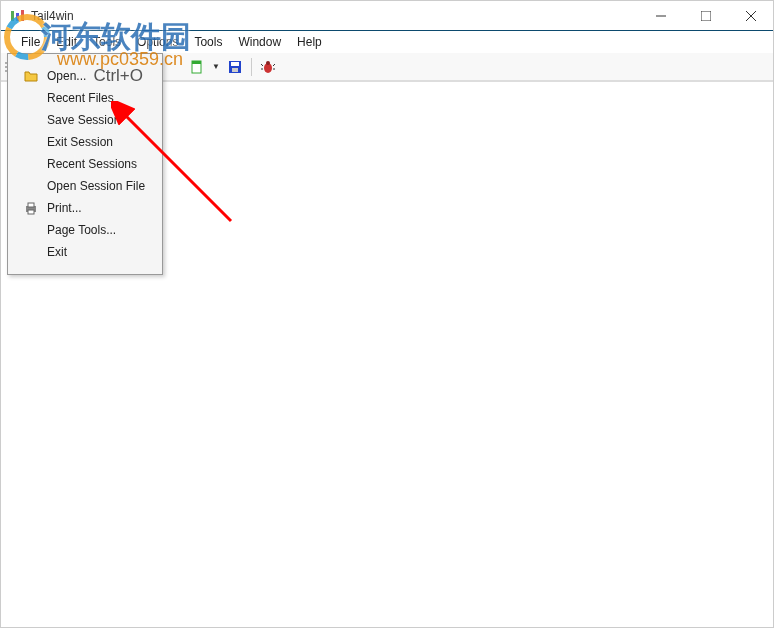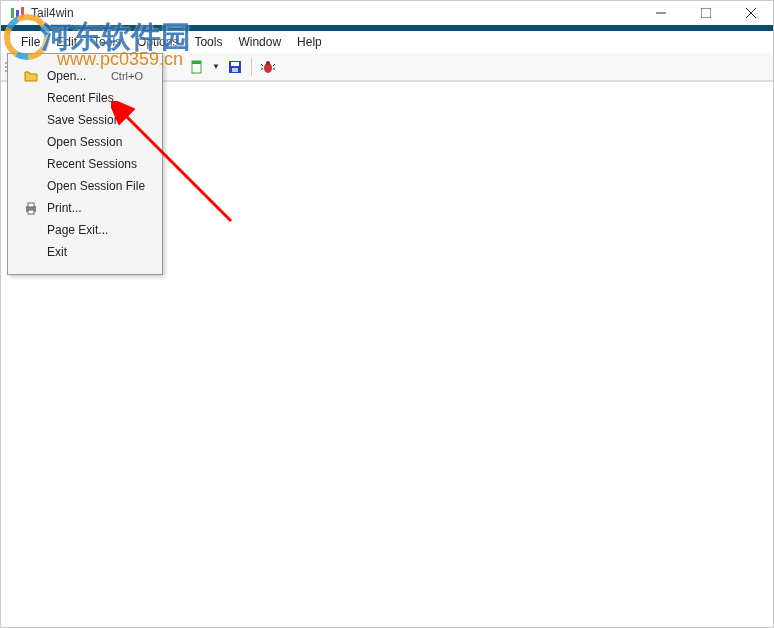--- a/index.html
+++ b/index.html
@@ -1,18 +1,18 @@
 <!DOCTYPE html>
 <html><head>
   <meta charset="utf-8">
   <style>
     * { margin: 0; padding: 0; box-sizing: border-box; font-family: "Segoe UI", Tahoma, sans-serif; }
     body { width: 774px; height: 628px; background: #fff; position: relative; overflow: hidden; border: 1px solid #ccc; }
     
-    .titlebar { height: 30px; background: #fff; display: flex; align-items: center; justify-content: space-between; padding-left: 8px; border-bottom: 6px solid #0c4a6e; }
+    .titlebar { height: 30px; background: #fff; display: flex; align-items: center; justify-content: space-between; padding-left: 8px; border-bottom: 1px solid #0c4a6e; }
     .title-left { display: flex; align-items: center; gap: 6px; }
     .app-icon { width: 16px; height: 16px; display: inline-block; }
     .title-text { font-size: 12px; color: #333; }
     .win-controls { display: flex; }
     .win-btn { width: 45px; height: 30px; display: flex; align-items: center; justify-content: center; font-size: 12px; cursor: pointer; }
     
     .menubar { height: 22px; display: flex; align-items: center; padding-left: 12px; background: #fff; }
     .menu-item { padding: 2px 8px; font-size: 12px; color: #222; cursor: pointer; }
     
     .toolbar { height: 28px; display: flex; align-items: center; padding-left: 4px; gap: 2px; background: #f8f8f8; border-bottom: 1px solid #ddd; }
@@ -21,21 +21,21 @@
     .tb-btn { width: 22px; height: 22px; display: flex; align-items: center; justify-content: center; cursor: pointer; font-size: 14px; }
     .tb-sep { width: 1px; height: 18px; background: #ccc; margin: 0 3px; }
     .tb-dropdown { width: 12px; font-size: 8px; color: #333; cursor: pointer; display: flex; align-items: center; justify-content: center; }
     
     .content { position: absolute; top: 80px; left: 0; right: 0; bottom: 0; background: #fff; border-top: 1px solid #ddd; }
     
     .dropdown-menu { position: absolute; top: 52px; left: 6px; width: 156px; background: #f5f5f5; border: 1px solid #999; box-shadow: 2px 2px 4px rgba(0,0,0,0.2); padding: 11px; z-index: 100; }
     .dd-item { display: flex; align-items: center; height: 22px; font-size: 12px; color: #222; cursor: pointer; }
     .dd-icon-col { width: 24px; display: flex; align-items: center; justify-content: center; }
     .dd-label { flex: 1; padding-left: 4px; }
-    .dd-shortcut { padding-right: 8px; color: #555; font-size: 11px; }
+    .dd-shortcut { padding-right: 8px; color: #555; font-size: 17px; }
     
     .watermark { position: absolute; top: 8px; left: 0; width: 200px; height: 60px; pointer-events: none; z-index: 200; opacity: 0.85; }
     .wm-logo { position: absolute; top: 4px; left: 2px; }
     .wm-text1 { position: absolute; top: 8px; left: 40px; font-size: 30px; font-weight: bold; color: #2b6fb5; font-family: "Microsoft YaHei", sans-serif; text-shadow: 0 0 3px #fff; }
     .wm-text2 { position: absolute; top: 40px; left: 56px; font-size: 18px; color: #d97a00; font-family: Arial; }
     
     .red-arrow { position: absolute; top: 100px; left: 110px; z-index: 150; pointer-events: none; }
   </style>
 </head>
 <body>
@@ -137,21 +137,21 @@
   <div class="dd-item">
     <span class="dd-icon-col"></span>
     <span class="dd-label">Recent Files</span>
   </div>
   <div class="dd-item">
     <span class="dd-icon-col"></span>
     <span class="dd-label">Save Session</span>
   </div>
   <div class="dd-item">
     <span class="dd-icon-col"></span>
-    <span class="dd-label">Open Session</span>
+    <span class="dd-label">Exit Session</span>
   </div>
   <div class="dd-item">
     <span class="dd-icon-col"></span>
     <span class="dd-label">Recent Sessions</span>
   </div>
   <div class="dd-item">
     <span class="dd-icon-col"></span>
     <span class="dd-label">Open Session File</span>
   </div>
   <div class="dd-item">
@@ -159,21 +159,21 @@
       <svg width="16" height="16">
           <rect x="3" y="6" width="10" height="6" fill="#888"></rect>
           <rect x="5" y="3" width="6" height="4" fill="#fff" stroke="#666"></rect>
           <rect x="5" y="10" width="6" height="4" fill="#fff" stroke="#666"></rect>
         </svg>
     </span>
     <span class="dd-label">Print...</span>
   </div>
   <div class="dd-item">
     <span class="dd-icon-col"></span>
-    <span class="dd-label">Page Exit...</span>
+    <span class="dd-label">Page Tools...</span>
   </div>
   <div class="dd-item">
     <span class="dd-icon-col"></span>
     <span class="dd-label">Exit</span>
   </div>
 </div>
 
 <svg class="red-arrow" width="130" height="130">
   <defs>
     <marker id="arrowhead" markerWidth="10" markerHeight="8" refX="2" refY="4" orient="auto">

